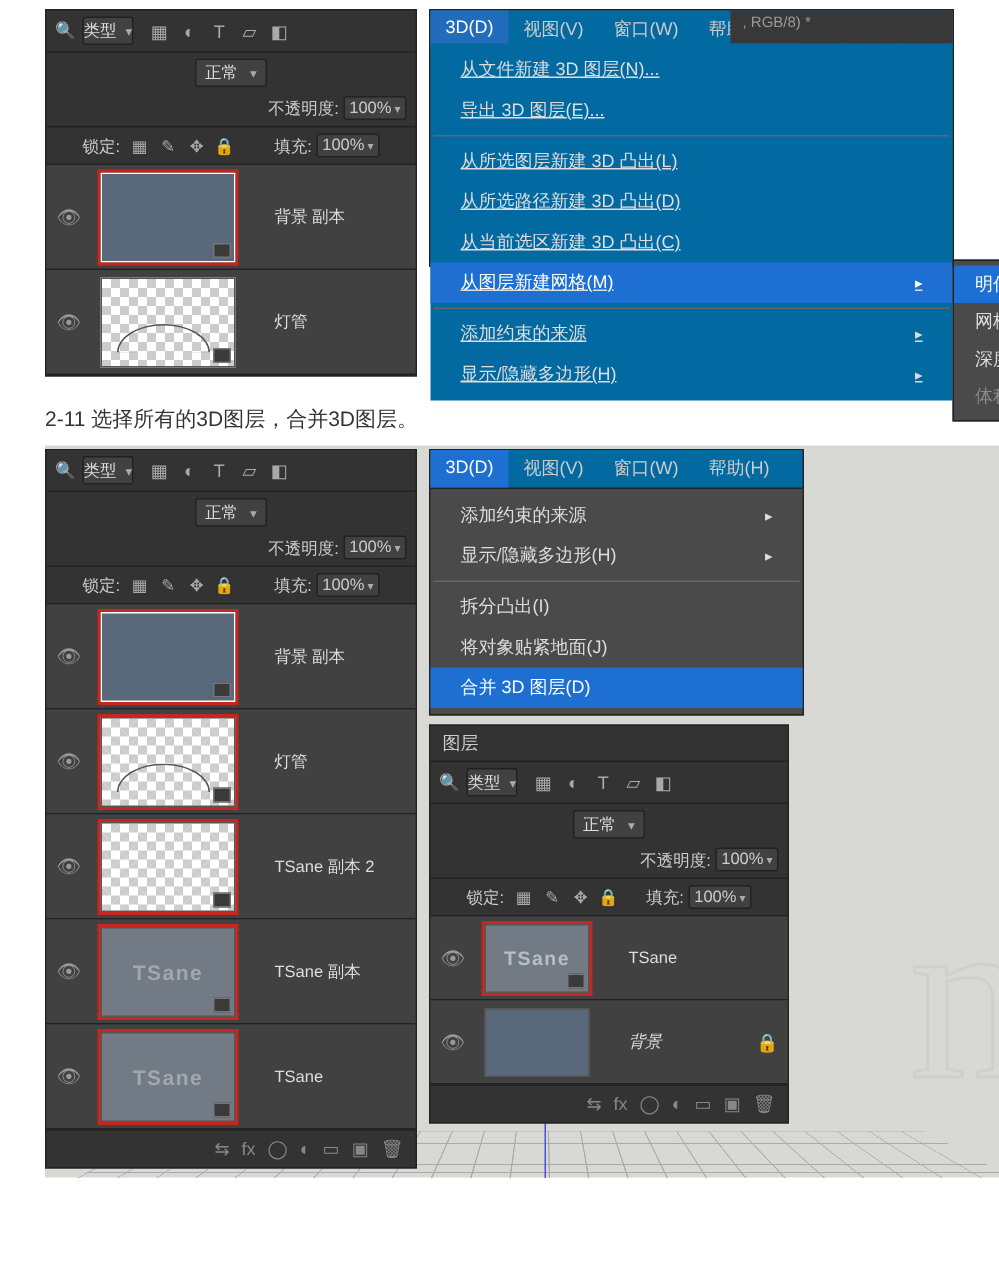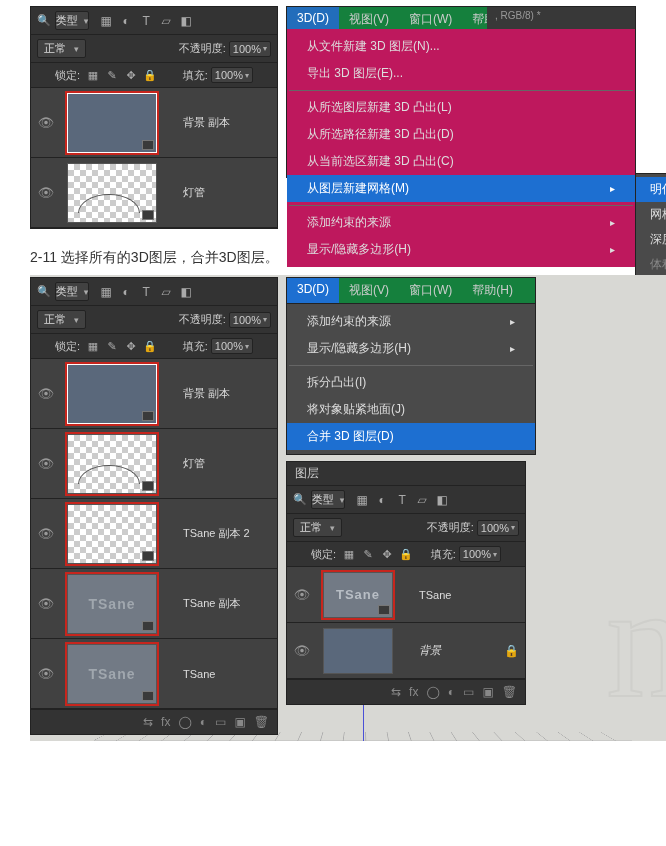--- a/index.html
+++ b/index.html
@@ -9,21 +9,21 @@
   .caption .hl { color: #2a7bd6; }
   .row { display: flex; gap: 8px; align-items: flex-start; }
   .panel { background: #333333; border: 1px solid #222; color: #ccc; position: relative; }
   
   .layers-panel { width: 248px; }
   .lp-top { display: flex; align-items: center; padding: 4px 6px; gap: 4px; border-bottom: 1px solid #222; }
   .filter { display: flex; align-items: center; background: #414141; border: 1px solid #222; padding: 1px 0; gap: 4px; border-radius: 2px; }
   .filter .sm { font-size: 11px; color: #ddd; }
   .tiny-icons { display: flex; gap: 6px; margin-left: 6px; }
   .tiny-icons span { width: 14px; height: 14px; display: inline-flex; justify-content: center; align-items: center; color: #aaa; }
-  .lp-row2 { display: flex; align-items: center; padding: 4px 6px; gap: 6px; border-bottom: 1px solid #222; }
+  .lp-row2 { display: flex; align-items: center; padding: 4px 6px; gap: 6px; border-bottom: 1px solid #222; flex-direction: column; }
   .select { background: #414141; border: 1px solid #222; color: #ddd; padding: 1px 6px; font-size: 11px; display: inline-flex; align-items: center; gap: 6px; border-radius: 2px; }
   .select::after, .filter::after { content: "▾"; font-size: 9px; color: #aaa; margin-left: 2px; }
   .pair { display: flex; align-items: center; gap: 3px; margin-left: auto; }
   .pair .lbl { font-size: 11px; color: #ccc; }
   .pair .valbox { background: #414141; border: 1px solid #222; padding: 1px 3px; font-size: 11px; display: inline-flex; align-items: center; gap: 2px; border-radius: 2px; }
   .pair .valbox::after { content: "▾"; font-size: 8px; color: #aaa; }
   .lp-row3 { display: flex; align-items: center; padding: 4px 24px; gap: 6px; border-bottom: 1px solid #222; }
   .lock-icons { display: flex; gap: 5px; }
   .lock-icons span { width: 14px; height: 14px; display: inline-flex; justify-content: center; align-items: center; color: #aaa; font-size: 11px; }
   .layers-list { }
@@ -42,21 +42,21 @@
       linear-gradient(-45deg,transparent 75%,#ccc 75%);
     background-size:12px 12px; background-position:0 0,0 6px,6px -6px,-6px 0; background-color:#fff; }
   .thumb-text { background: #727a85; color: #b8bec5; display: flex; align-items: center; justify-content: center; font-size: 14px; font-weight: bold; letter-spacing: 1px; }
   .lp-footer { display: flex; gap: 8px; padding: 5px 8px; justify-content: flex-end; border-top: 1px solid #222; }
   .lp-footer span { color: #888; font-size: 12px; }
   .squiggle::before { content: ""; position: absolute; left: 10px; top: 30px; width: 60px; height: 18px; border: 1px solid #555; border-bottom: none; border-radius: 50% 50% 0 0 / 100% 100% 0 0; }
   .thumb-checker.squiggle { position: relative; }
   .thumb-text.dim { color: #a0a7ae; }
   
   .menu-panel { background: #444; width: 350px; }
-  .menubar { display: flex; background: #15803d; color: #ccc; font-size: 12px; border-bottom: 1px solid #222; }
+  .menubar { display: flex; background: #0369a1; color: #ccc; font-size: 12px; border-bottom: 1px solid #222; }
   .menubar .mi { padding: 4px 10px; }
   .menubar .mi.active { background: #226dbb; color: #fff; }
   .menubar .mi.active2 { background: #1d6fd1; color: #fff; }
   .dropdown { background: #4a4a4a; color: #ddd; font-size: 12px; padding: 4px 0; position: relative; }
   .dropdown .item { padding: 5px 20px 5px 20px; display: flex; align-items: center; }
   .dropdown .item.sel { background: #1d6fd1; color: #fff; }
   .dropdown .item.arrow::after { content: "▸"; margin-left: auto; font-size: 10px; }
   .dropdown .sep { height: 1px; background: #666; margin: 3px 2px; }
   .submenu { position: absolute; left: 100%; top: 0; background: #4a4a4a; min-width: 110px; padding: 3px 0; border: 1px solid #222; }
   .submenu .item { padding: 4px 14px; white-space: nowrap; }
@@ -147,21 +147,21 @@
           <div class="mi">窗口(W)</div>
           <div class="mi">帮助(H)</div>
         </div>
         <div class="doc-tab">, RGB/8) *</div>
         <div class="toolstrip">
             <span></span>
             <span></span>
             <span></span>
           </div>
       </div>
-      <div class="dropdown" style="position:absolute;top:22px;left:0;right:0;background:#be185d;">
+      <div class="dropdown" style="position:absolute;top:22px;left:0;right:0;background:#0369a1;text-decoration:underline;">
         <div class="item">从文件新建 3D 图层(N)...</div>
         <div class="item">导出 3D 图层(E)...</div>
         <div class="sep"></div>
         <div class="item">从所选图层新建 3D 凸出(L)</div>
         <div class="item">从所选路径新建 3D 凸出(D)</div>
         <div class="item">从当前选区新建 3D 凸出(C)</div>
         <div class="submenu-wrap">
           <div class="item sel arrow">从图层新建网格(M)</div>
           <div class="submenu" style="top:-2px;">
             <div class="item sel">明信片(P)</div>

